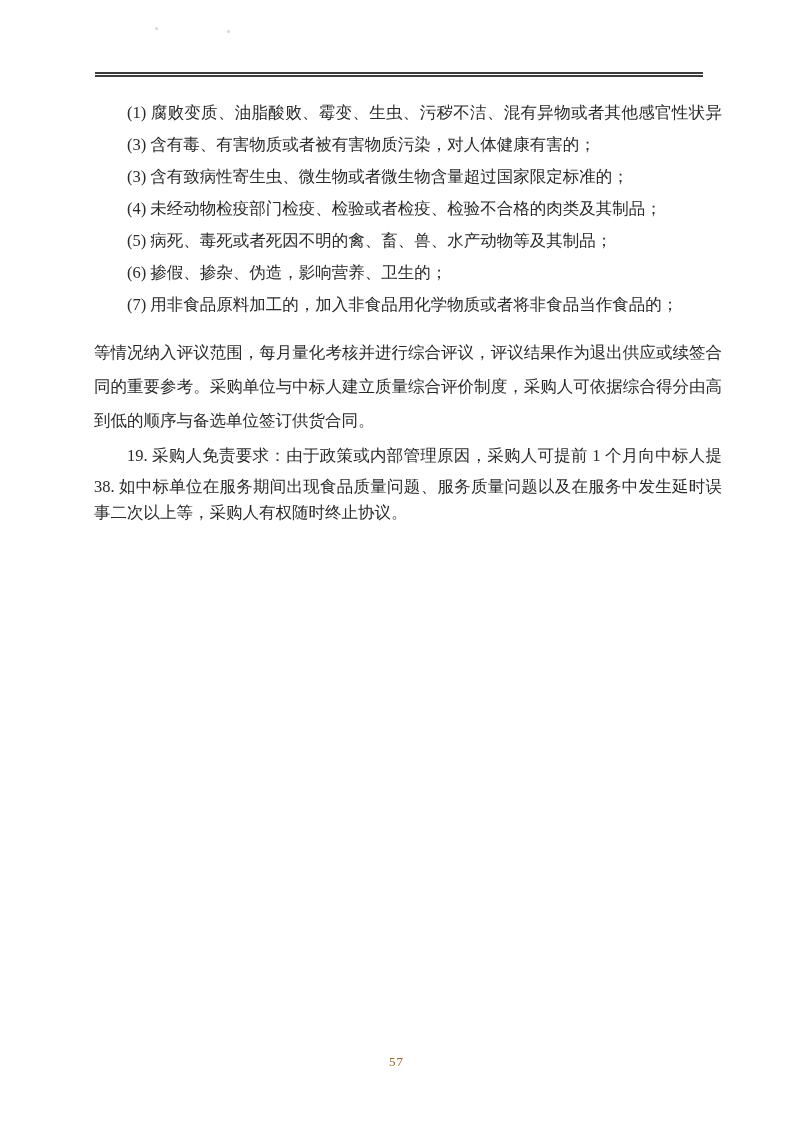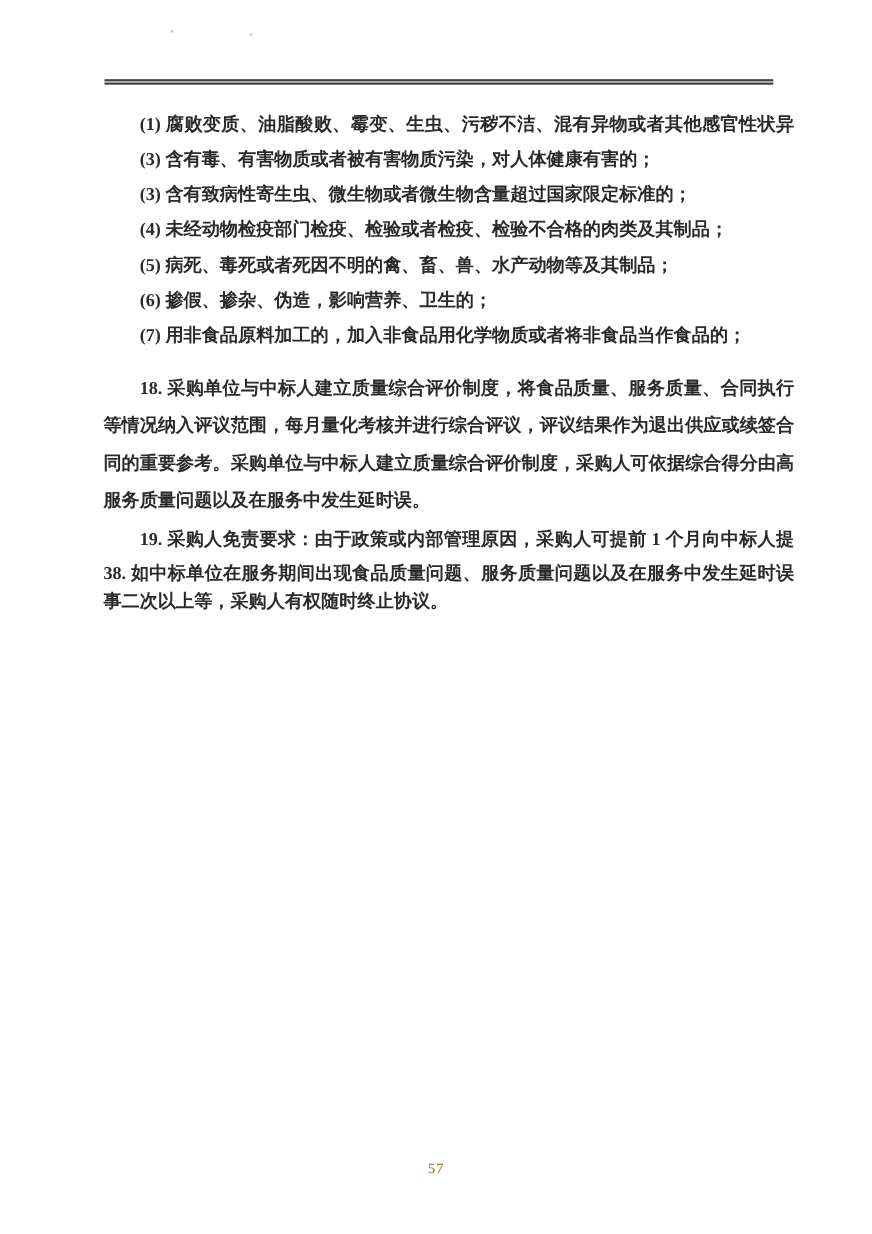--- a/index.html
+++ b/index.html
@@ -32,21 +32,20 @@
     width: 628px;
     font-size: 16.5px;
     letter-spacing: 0;
   }
   .para { margin: 0; }
   .ln {
     display: block;
     line-height: 32px;
     height: 32px;
     text-align: left;
-    font-weight: bold;
   }
   .indent { text-indent: 2em; }
   .jfull {
     text-align: justify;
     text-align-last: justify;
   }
   .clause-18 { margin-top: 15px; }
   .clause-18 .ln { line-height: 34px; height: 34px; }
   .clause-19 { margin-top: 2px; }
   .clause-19 .ln { line-height: 31px; height: 31px; }
@@ -108,24 +107,23 @@
     <p class="para">
       <span class="ln indent">(6) 掺假、掺杂、伪造，影响营养、卫生的；</span>
     </p>
 
     <p class="para">
       <span class="ln indent">(7) 用非食品原料加工的，加入非食品用化学物质或者将非食品当作食品的；</span>
     </p>
 
 
     <p class="para clause-18">
-      <span class="ln jfull indent">18. 采购单位与中标人建立质量综合评价制度，将食品质量、服务质量、合同执行</span>
       <span class="ln jfull">等情况纳入评议范围，每月量化考核并进行综合评议，评议结果作为退出供应或续签合</span>
       <span class="ln jfull">同的重要参考。采购单位与中标人建立质量综合评价制度，采购人可依据综合得分由高</span>
-      <span class="ln">服务质量问题以及在服务中发生延时误。</span>
+      <span class="ln">到低的顺序与备选单位签订供货合同。</span>
     </p>
 
     <p class="para clause-19">
       <span class="ln jfull indent">19. 采购人免责要求：由于政策或内部管理原因，采购人可提前 1 个月向中标人提</span>
     </p>
 
     <p class="para clause-21">
       <span class="ln jfull">38. 如中标单位在服务期间出现食品质量问题、服务质量问题以及在服务中发生延时误</span>
       <span class="ln">事二次以上等，采购人有权随时终止协议。</span>
     </p>

